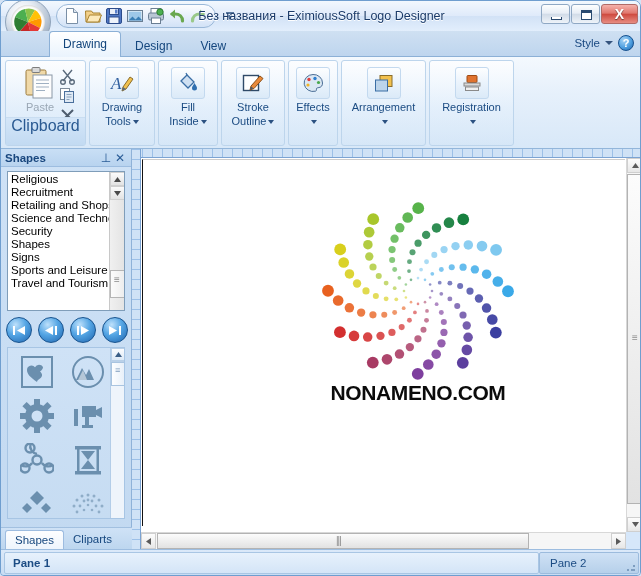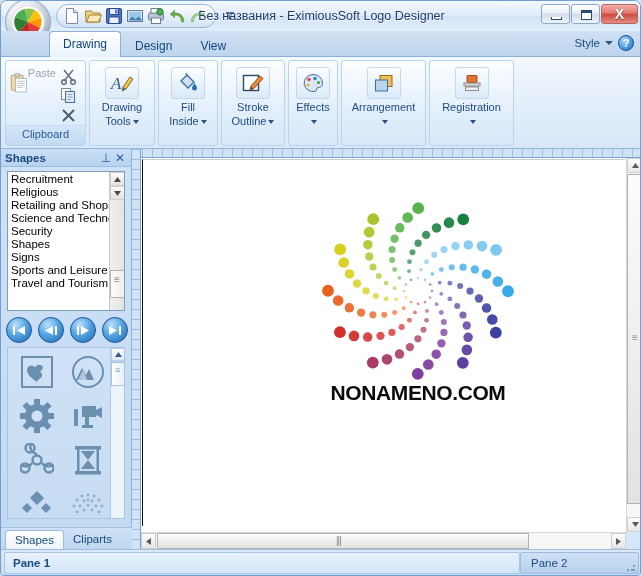--- a/index.html
+++ b/index.html
@@ -98,27 +98,27 @@
   }
   .rgroup{
     position:relative; height:86px;
     border:1px solid #bdd5ec; border-radius:3px;
     background: linear-gradient(180deg,rgba(255,255,255,.75) 0%, rgba(230,242,253,.4) 55%, rgba(209,228,246,.35) 100%);
     padding:2px 4px 0 4px;
     display:flex; flex-direction:column; align-items:center;
   }
   .rgroup.clipboard{ width:81px; }
   .gfooter{
-    position:absolute; left:0; bottom:0; width:100%; height:20px; line-height:16px;
-    text-align:center; font-size:11px; color:#2a5a92;
+    position:absolute; left:0; bottom:0; width:100%; height:28px; line-height:16px;
+    text-align:center; font-size:16px; color:#2a5a92;
     background: linear-gradient(180deg,#d4e6f8 0%, #c2daf2 100%);
     border-top:1px solid #c9ddf1;
   }
   .clip-wrap{ display:flex; width:100%; height:70px; }
-  .paste-col{ width:46px; display:flex; align-items:flex-start; padding-top:3px;}
+  .paste-col{ width:46px; display:flex; flex-direction:column; align-items:flex-end; padding-top:3px;}
   .paste-icon{ width:30px; height:34px; }
   .paste-label{ font-size:11px; color:#9aa7b5; margin-top:1px;}
   .clip-col{ width:28px; display:flex; flex-direction:column; align-items:center; justify-content:space-around; padding:4px 0 8px;}
   .clip-ico{ width:17px; height:17px;}
 
   .bigbtn{
     width:100%; display:flex; flex-direction:column; align-items:center;
     padding-top:4px; cursor:default;
   }
   .bigbtn .ico-box{
@@ -237,21 +237,21 @@
     border-top:1px solid #9dbde0;
     display:flex; align-items:center;
   }
   .pane1{
     flex:1; height:22px; margin:2px 0 2px 3px;
     background: linear-gradient(180deg,#e7f1fc 0%, #d4e5f7 100%);
     border:1px solid #a9c6e4; border-radius:2px;
     font-size:11.5px; color:#1c4c84; line-height:20px; padding-left:8px;font-weight:bold;
   }
   .pane2{
-    width:119px; height:22px; margin:2px 3px 2px 0;
+    width:100px; height:22px; margin:2px 3px 2px 0;
     background: linear-gradient(180deg,#cfe1f5 0%, #b6d0ea 100%);
     border:1px solid #9cbbdd; border-radius:2px;
     font-size:11.5px; color:#1c4c84; line-height:20px; padding-left:10px;
     position:relative;
   }
   .resize-grip{ position:absolute; right:2px; bottom:1px; width:10px; height:10px;
     background:
       radial-gradient(circle at 2px 8px,#7d9dc0 1px, transparent 1.3px),
       radial-gradient(circle at 6px 8px,#7d9dc0 1px, transparent 1.3px),
       radial-gradient(circle at 8px 4px,#7d9dc0 1px, transparent 1.3px),
@@ -480,22 +480,22 @@
   <div class="leftdock">
 
     <div class="dock-header">
       <span class="dock-title">Shapes</span>
       <span class="dock-ico">⊥</span>
       <span class="dock-ico">✕</span>
     </div>
 
     <div class="catlist">
       <div class="cat-items">
+        <div class="cat-item">Religious</div>
         <div class="cat-item">Recruitment</div>
-        <div class="cat-item">Religious</div>
         <div class="cat-item">Retailing and Shops</div>
         <div class="cat-item">Science and Techno</div>
         <div class="cat-item">Security</div>
         <div class="cat-item">Shapes</div>
         <div class="cat-item">Signs</div>
         <div class="cat-item">Sports and Leisure</div>
         <div class="cat-item">Travel and Tourism</div>
       </div>
       <div class="cat-scroll">
         <div class="cs-arrow" style="top:0">

